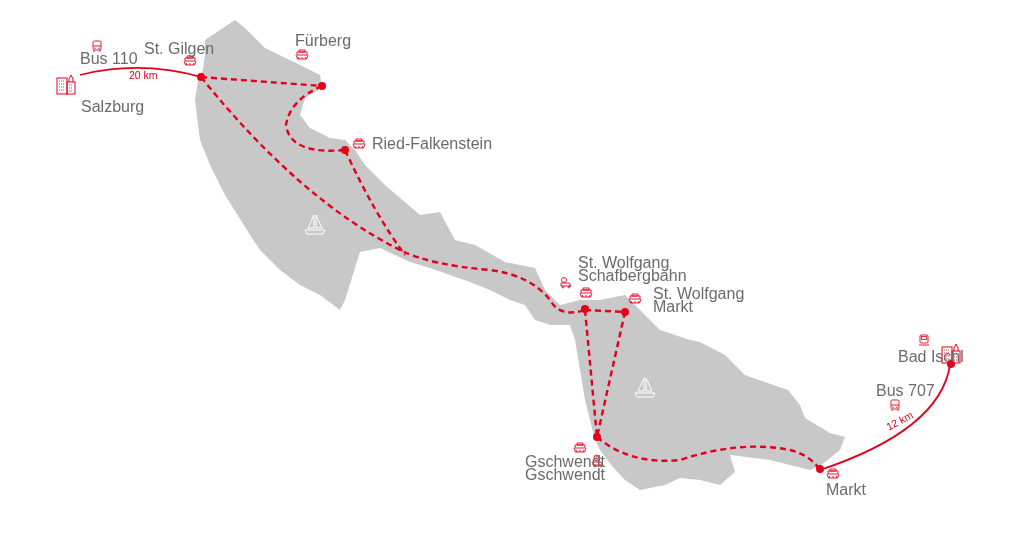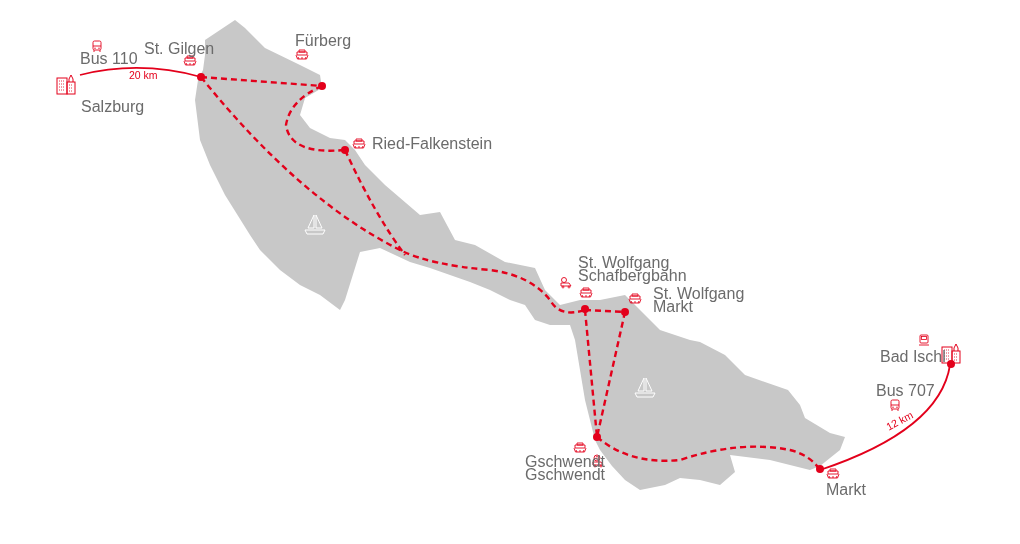--- a/index.html
+++ b/index.html
@@ -121,14 +121,14 @@
 <div class="label" style="left:653px;top:287px;">
   <div>St. Wolfgang</div>
   <div>Markt</div>
 </div>
 <div class="label right" style="left:525px;top:455px;width:60px;">
   <div>Gschwendt</div>
   <div>Gschwendt</div>
 </div>
 <div class="label" style="left:826px;top:483px;">Markt</div>
 <div class="label" style="left:876px;top:384px;">Bus 707</div>
-<div class="label" style="left:880px;top:350px;">Bad Ischl</div>
+<div class="label" style="left:898px;top:350px;">Bad Ischl</div>
 <div class="dist" style="left:884px;top:422px;transform:rotate(-28deg);transform-origin:left top;">12 km</div>
 
 </body></html>

